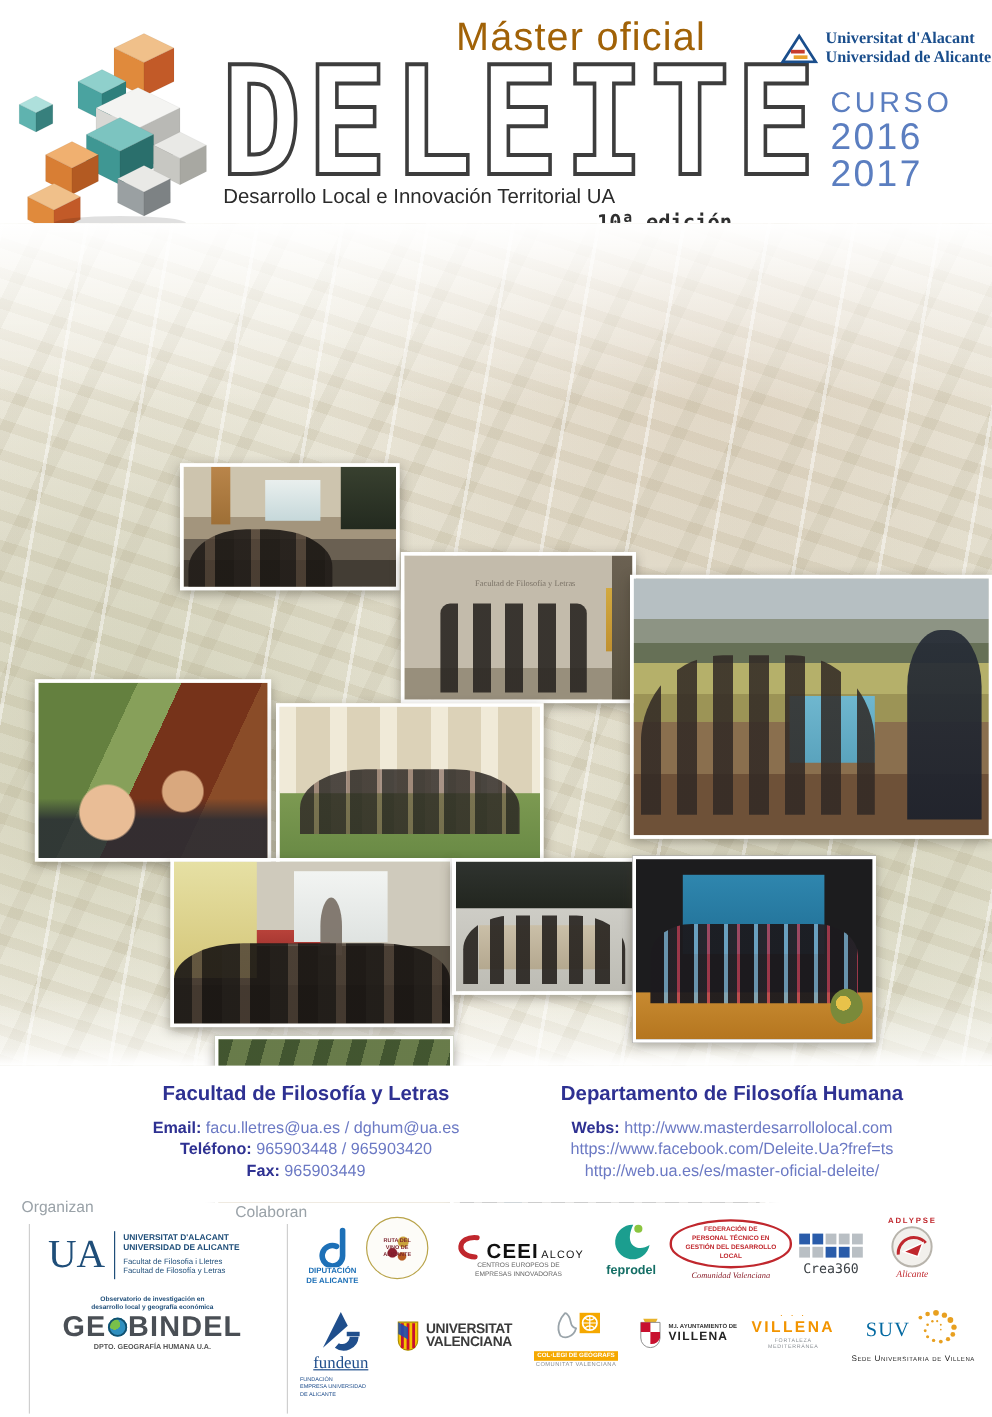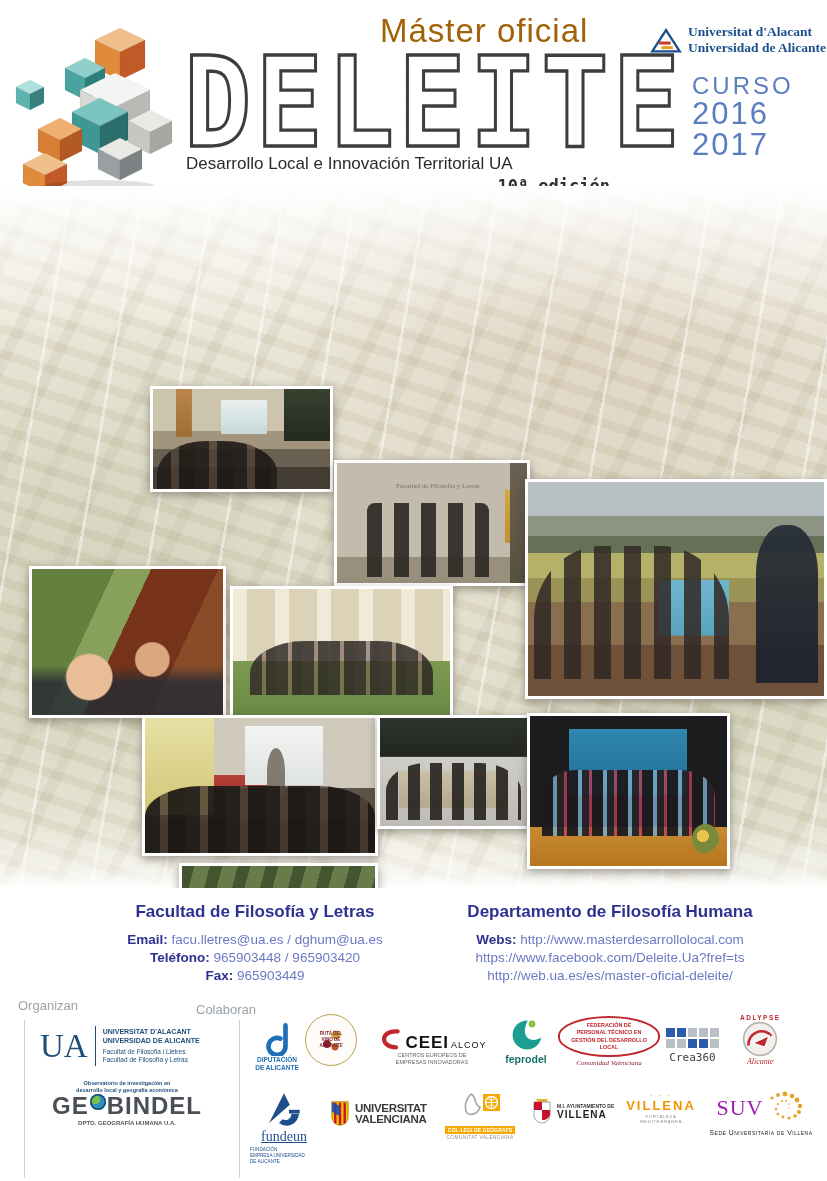--- a/index.html
+++ b/index.html
@@ -111,21 +111,21 @@
   .logo{position:absolute;display:flex;flex-direction:column;align-items:center;text-align:center;}
 
   .ua-foot{position:absolute;left:40px;top:24px;display:flex;align-items:center;gap:7px;color:#1f4e79;}
   .ua-foot .initials{font-family:"Liberation Serif",serif;font-size:33px;}
   .ua-foot .bar{width:1px;height:40px;background:#1f4e79;}
   .ua-foot .l1{font-weight:bold;font-size:7px;line-height:1.25;}
   .ua-foot .l2{font-size:6.5px;line-height:1.2;margin-top:3px;}
 
   .geobindel{position:absolute;left:34px;top:78px;width:186px;text-align:center;}
   .geo-tag{font-size:5.5px;font-weight:bold;color:#1f4e79;line-height:1.3;}
-  .geo-word{font-size:24px;font-weight:bold;color:#4a4f55;letter-spacing:1px;line-height:1;display:flex;align-items:flex-start;justify-content:center;}
+  .geo-word{font-size:24px;font-weight:bold;color:#4a4f55;letter-spacing:1px;line-height:1;display:flex;align-items:center;justify-content:center;}
   .geo-globe{display:inline-block;width:16px;height:16px;border-radius:50%;margin:0 1px;
     background:radial-gradient(circle at 35% 35%, #79c04a 0 30%, #2f8fbf 31% 75%, #1a6e9e 76%);
     box-shadow:inset 0 0 0 1.5px #12506e;}
   .geo-dept{font-size:6px;font-weight:bold;color:#555;margin-top:2px;}
 
   .lg-name-blue{font-size:6.5px;font-weight:bold;color:#1d70b7;line-height:1.3;}
   .ruta-circle{width:50px;height:50px;border-radius:50%;border:1px solid #b9a44a;
     background:radial-gradient(circle at 60% 40%, #c8a23c 0 4px, transparent 5px),
                radial-gradient(circle at 42% 58%, #8c1f2e 0 3.5px, transparent 4.5px),
                radial-gradient(circle at 58% 64%, #b55b22 0 3px, transparent 4px),#fdfcf8;
@@ -161,21 +161,21 @@
   .geo-cv{font-size:4.8px;color:#8a8f94;margin-top:1px;letter-spacing:.4px;}
 
   .villena-wrap{display:flex;align-items:center;gap:5px;}
   .vil-l1{font-size:5px;font-weight:bold;color:#333;}
   .vil-l2{font-size:10px;font-weight:bold;color:#222;letter-spacing:1px;text-align:left;}
   .vbrand-name{font-size:13px;font-weight:bold;color:#f29400;letter-spacing:2px;}
   .vbrand-dots{font-size:8px;color:#f29400;letter-spacing:2px;line-height:.5;}
   .vbrand-sub{font-size:4.4px;color:#8a8f94;letter-spacing:.6px;margin-top:1px;}
 
   .suv-row{display:flex;align-items:center;}
-  .suv-word{font-family:"Liberation Serif",serif;font-size:22px;color:#a21caf;letter-spacing:1px;line-height:.9;text-align:right;}
+  .suv-word{font-family:"Liberation Serif",serif;font-size:17px;color:#0369a1;letter-spacing:1px;line-height:.9;text-align:right;}
   .suv-sub{font-size:6.8px;color:#1c1c1c;letter-spacing:.5px;font-variant:small-caps;margin-top:1px;}
 </style>
 </head>
 <body>
 
 <div id="poster">
 
   <svg width="200" height="180" viewBox="0 0 200 180" style="position:absolute;left:0;top:18px;">
     <g stroke="rgba(0,0,0,.08)" stroke-width="0.5">
       <polygon points="120,10 145,22 120,34 95,22" fill="#f0c08a"></polygon>

